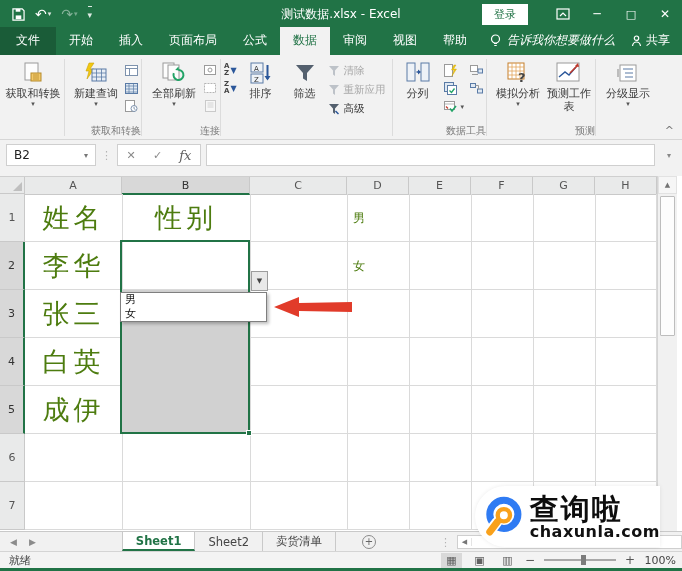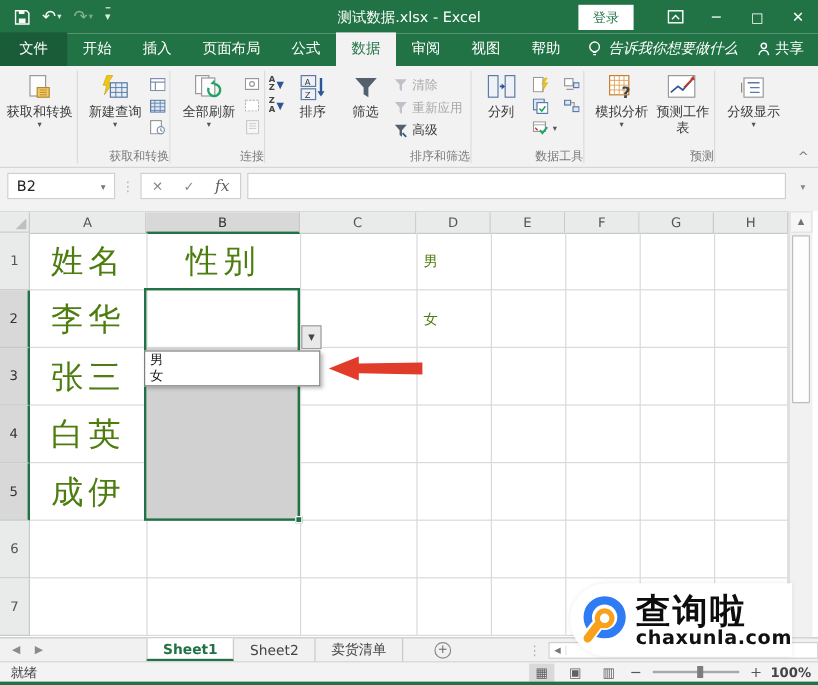--- a/index.html
+++ b/index.html
@@ -91,21 +91,21 @@
   .hs-arr { width:14px; text-align:center; font-size:7px; color:#777; border-right:1px solid #e4e4e4; }
   
   .statusbar { position:absolute; top:551px; left:0; right:0; height:17px; background:#f3f3f3; border-top:1px solid #d4d4d4; display:flex; align-items:center; font-size:11px; color:#444; }
   .statusmode { padding-left:9px; }
   .st-right { position:absolute; right:6px; display:flex; align-items:center; gap:7px; }
   .viewbtn { width:21px; height:15px; display:flex; align-items:center; justify-content:center; font-size:11px; color:#616161; cursor:pointer; }
   .viewbtn.active { background:#d9d9d9; }
   .zoomtrack { width:72px; height:2px; background:#a8a8a8; position:relative; margin:0 2px; }
   .zoomthumb { position:absolute; left:52%; top:-4px; width:5px; height:10px; background:#7c7c7c; }
   .zoomglyph { font-size:12px; color:#555; cursor:pointer; }
-  .zoomlabel { width:34px; text-align:right;font-weight:bold; }
+  .zoomlabel { width:34px; text-align:right; }
   .greenstrip { position:absolute; left:0; right:0; bottom:0; height:3px; background:#217346; }
   
   .watermark { position:absolute; left:475px; top:486px; width:185px; height:61px; background:#fff; border-radius:31px 0 0 31px; z-index:50; display:flex; align-items:center; box-shadow:0 0 4px rgba(0,0,0,.08); }
   .wm-text { display:flex; flex-direction:column; margin-left:3px; }
   .wm-name { font-size:29px; line-height:30px; font-weight:700; color:#0d0d0d; letter-spacing:2px; font-family:"DejaVu Serif","Liberation Serif",serif; }
   .wm-domain { font-size:16px; line-height:15px; font-weight:600; color:#111; letter-spacing:.5px; }
   svg { display:block; }
 </style>
 </head>
 <body>
@@ -331,21 +331,20 @@
               <span class="micon">
                 <svg width="12" height="12" viewBox="0 0 12 12">
                   <path d="M1 1h10l-4 4.5V11L5 9.5V5.5z" fill="#54606e"></path>
                   <path d="M7.5 8l3 3" stroke="#2b579a" stroke-width="1.5"></path>
                 </svg>
               </span>
               <span>高级</span>
             </span>
         </div>
       </div>
-      <div class="rg-l">排序和筛选</div>
     </div>
     <div class="rdiv"></div>
 
     <div class="rgroup">
       <div class="rg-c">
         <div class="bigbtn" style="width:38px">
           <span class="bicon">
             <svg width="24" height="22" viewBox="0 0 24 22">
                 <rect x="1" y="1" width="8" height="18" fill="#eef2f7" stroke="#5a7ba6"></rect>
                 <rect x="15" y="1" width="8" height="18" fill="#eef2f7" stroke="#5a7ba6"></rect>

